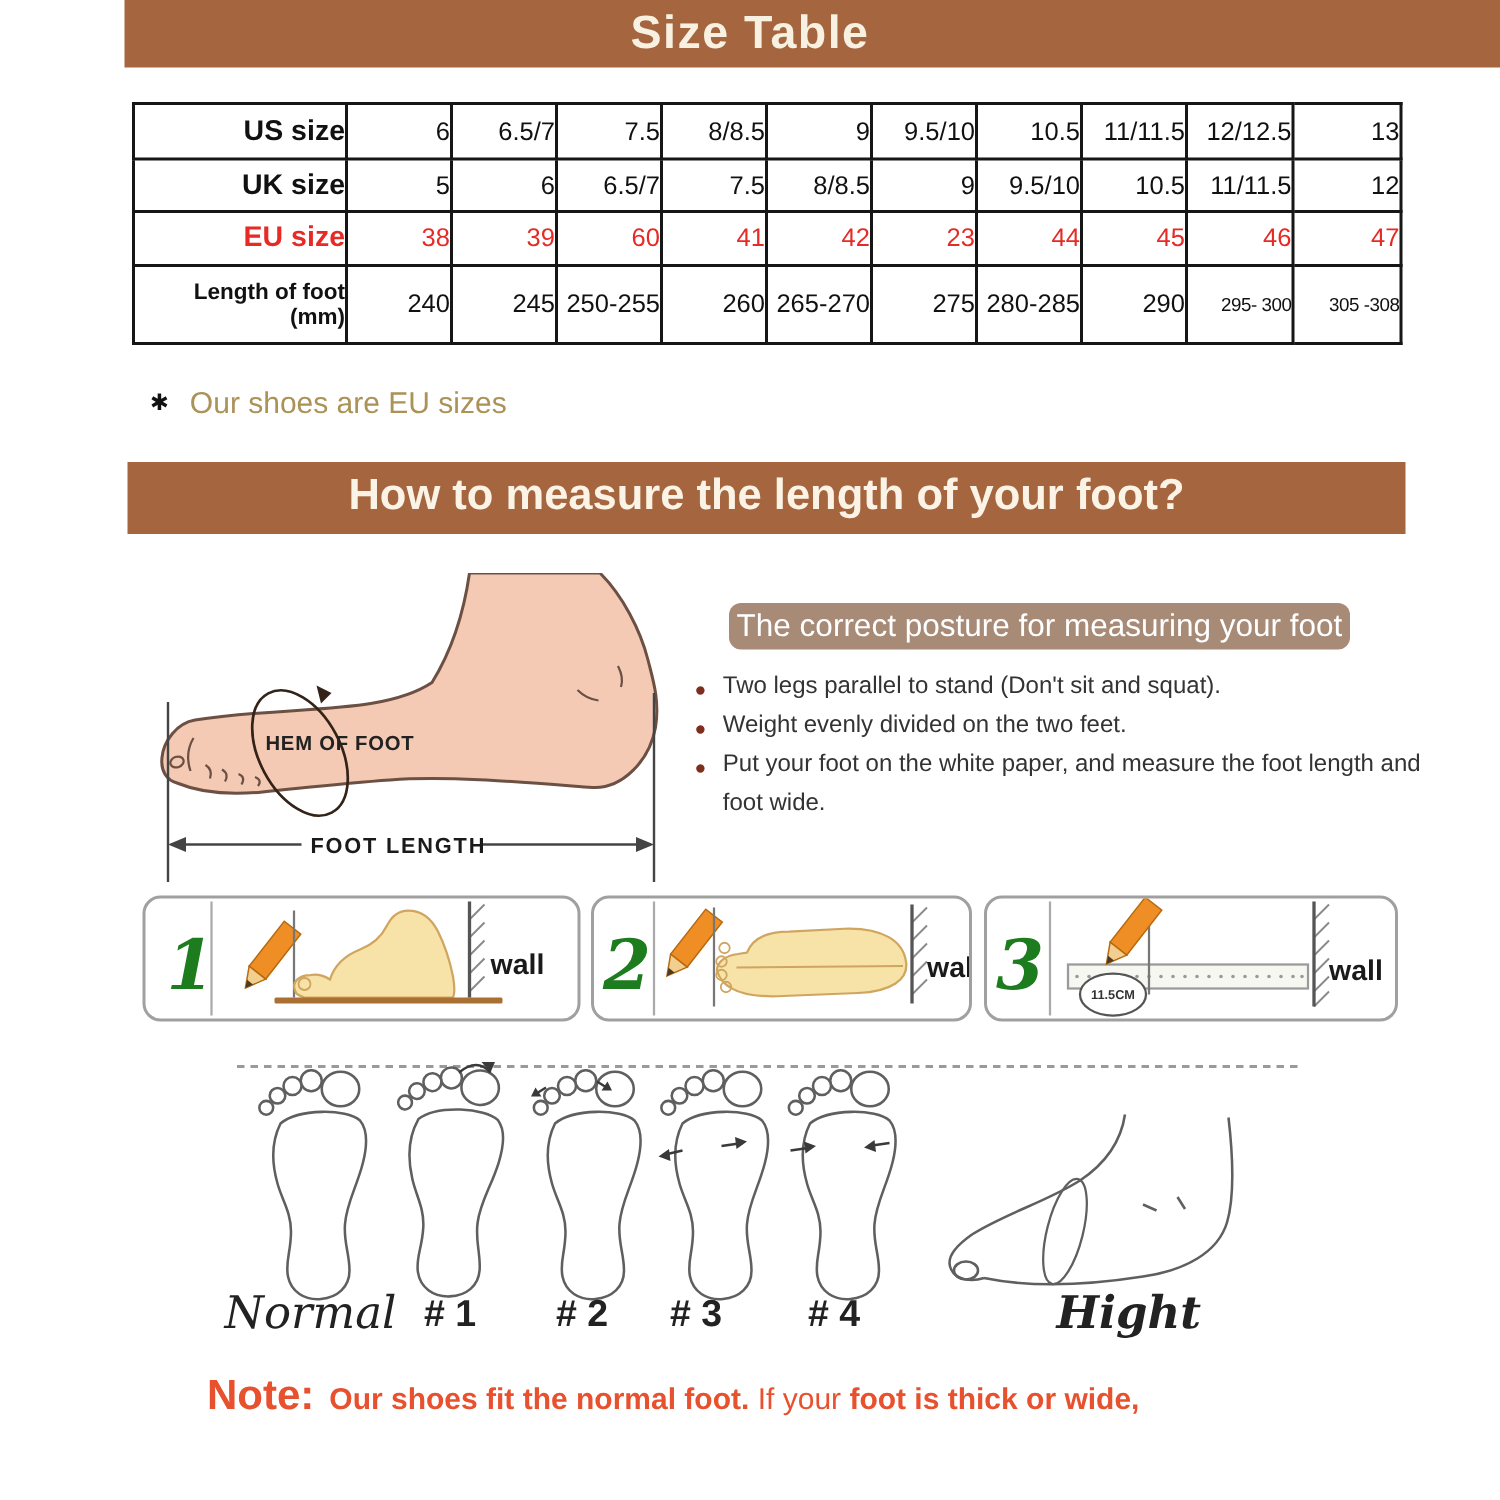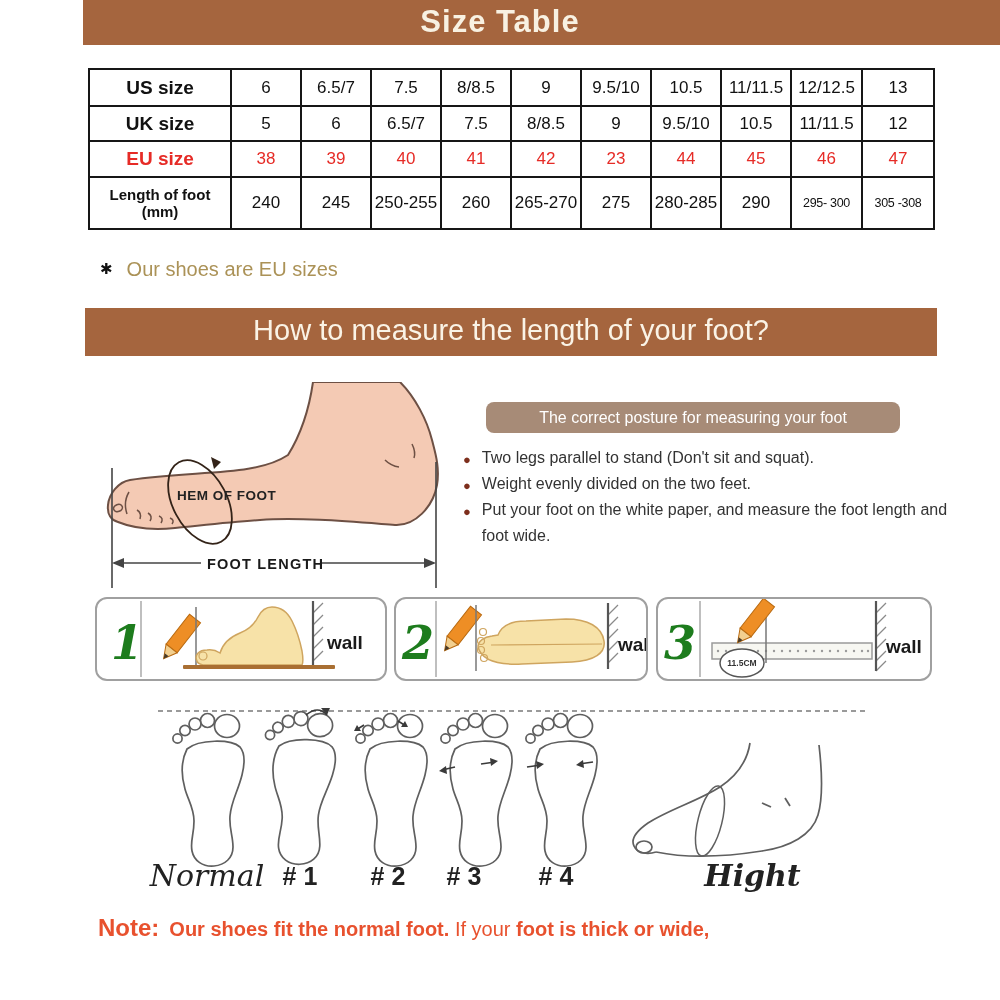--- a/index.html
+++ b/index.html
@@ -5,59 +5,59 @@
   html,body{margin:0;padding:0;background:#fff;}
   .canvas{position:relative;width:1000px;height:1000px;background:#ffffff;overflow:hidden;
           font-family:"Liberation Sans",sans-serif;color:#111;}
   
   .brown-bar{position:absolute;background:#a5653e;}
   #bar1{left:83px;top:0;width:917px;height:45px;}
   #title1{position:absolute;left:0;top:4px;width:1000px;text-align:center;
           font-size:31px;font-weight:bold;color:#f8f1e2;letter-spacing:1px;}
   #bar2{left:85px;top:308px;width:852px;height:48px;}
   #title2{position:absolute;left:85px;top:314px;width:852px;text-align:center;
-          font-size:29px;font-weight:normal;color:#faf3e6;}
+          font-size:29px;font-weight:bold;color:#faf3e6;}
   
   #sizetable{position:absolute;left:88px;top:68px;border-collapse:collapse;table-layout:fixed;}
-  #sizetable td{border:2px solid #161616;text-align:center;vertical-align:middle;padding:0;}
+  #sizetable td{border:2px solid #161616;text-align:right;vertical-align:middle;padding:0;}
   #sizetable tr:nth-child(1){height:37px;}
   #sizetable tr:nth-child(2){height:35px;}
   #sizetable tr:nth-child(3){height:36px;}
   #sizetable tr:nth-child(4){height:52px;}
   .lbl{font-weight:bold;font-size:19px;}
   .val{font-size:17px;}
   .eu-row td{color:#e62b26;}
   .len-lbl{font-size:15px;font-weight:bold;line-height:1.15;}
   .small-val{font-size:12.5px;letter-spacing:-0.3px;}
   
   #eu-note{position:absolute;left:100px;top:258px;font-size:20px;color:#ab9257;}
   #eu-note .star{color:#111;font-size:15px;margin-right:14px;vertical-align:2px;}
   
   #posture-box{position:absolute;left:486px;top:402px;width:414px;height:31px;background:#a78b77;
-               border-radius:8px;color:#fff;font-size:16px;text-align:center;line-height:31px;}
+               border-radius:8px;color:#fff;font-size:21px;text-align:center;line-height:31px;}
   #posture-list{position:absolute;left:463px;top:445px;width:492px;}
   .bullet-item{display:flex;gap:11px;font-size:16px;color:#333;line-height:1.62;}
   .bullet-item .dot{color:#7d2e1c;font-size:13px;padding-top:4px;}
   
   .abs-svg{position:absolute;}
   .step-box{position:absolute;top:597px;height:84px;border:2px solid #a0a0a0;border-radius:12px;
             background:#fff;box-sizing:border-box;}
   #step1{left:95px;width:292px;}
   #step2{left:394px;width:254px;}
   #step3{left:656px;width:276px;}
   .step-box svg{display:block;width:100%;height:100%;}
   .step-num{font-family:"DejaVu Serif",serif;font-style:italic;font-weight:bold;fill:#1d7c1d;}
   .wall-txt{font-size:19px;font-weight:bold;fill:#1a1a1a;font-family:"Liberation Sans",sans-serif;}
   
   .ft-label{position:absolute;top:858px;text-align:center;color:#222;}
   .cursive{font-family:"DejaVu Serif",serif;font-style:italic;font-size:30px;}
   .hashnum{font-size:25px;font-weight:bold;font-family:"Liberation Sans",sans-serif;}
   
   #note-line1{position:absolute;left:98px;top:914px;color:#e8512e;font-size:20px;font-weight:bold;white-space:nowrap;}
-  #note-line1 .note-label{font-size:24px;font-weight:bold;margin-right:10px;}
+  #note-line1 .note-label{font-size:28px;font-weight:bold;margin-right:10px;margin-left:40px;}
   #note-line1 .thin{font-weight:normal;}
   #note-line2{position:absolute;left:174px;top:956px;color:#e8512e;font-size:20px;font-weight:bold;white-space:nowrap;}
 </style>
 </head>
 <body>
 
 <div class="canvas">
 
   <div id="bar1" class="brown-bar"></div>
   <div id="title1">Size Table</div>
@@ -100,21 +100,21 @@
       <td class="val">9</td>
       <td class="val">9.5/10</td>
       <td class="val">10.5</td>
       <td class="val">11/11.5</td>
       <td class="val">12</td>
     </tr>
     <tr class="eu-row">
       <td class="lbl">EU size</td>
       <td class="val">38</td>
       <td class="val">39</td>
-      <td class="val">40</td>
+      <td class="val">60</td>
       <td class="val">41</td>
       <td class="val">42</td>
       <td class="val">23</td>
       <td class="val">44</td>
       <td class="val">45</td>
       <td class="val">46</td>
       <td class="val">47</td>
     </tr>
     <tr>
       <td class="len-lbl">

